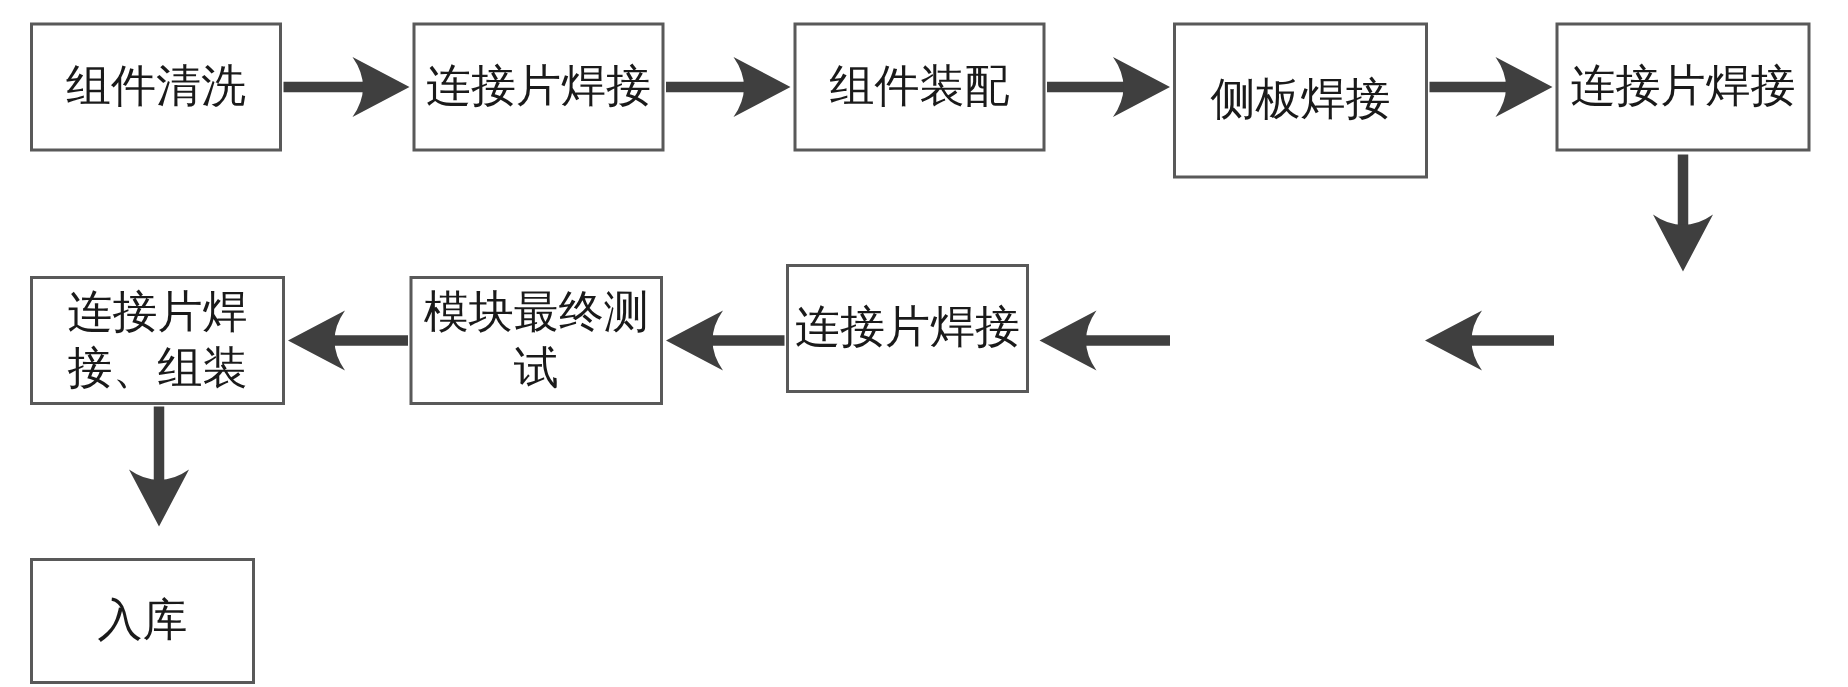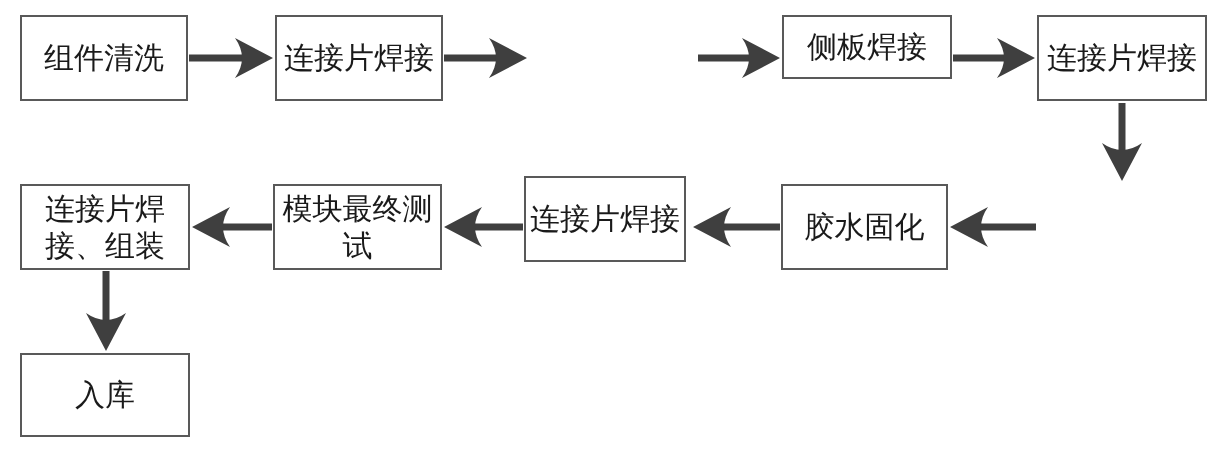--- a/index.html
+++ b/index.html
@@ -31,29 +31,29 @@
   .arrow line{stroke:#3f3f3f;stroke-width:7;}
   .arrow path{fill:#3f3f3f;stroke:none;}
 </style>
 </head>
 <body>
 
 <div id="canvas">
 
   <div class="node" style="left:20px;top:15px;width:168px;height:86px">组件清洗</div>
   <div class="node" style="left:275px;top:15px;width:168px;height:86px">连接片焊接</div>
-  <div class="node" style="left:782px;top:15px;width:170px;height:64px">侧板焊接</div>
+  <div class="node" style="left:529px;top:15px;width:168px;height:86px">组件装配</div>
+  <div class="node" style="left:782px;top:15px;width:170px;height:104px">侧板焊接</div>
   <div class="node" style="left:1037px;top:15px;width:170px;height:86px">连接片焊接</div>
 
-  <div class="node" style="left:781px;top:184px;width:167px;height:86px">胶水固化</div>
   <div class="node" style="left:524px;top:176px;width:162px;height:86px">连接片焊接</div>
   <div class="node" style="left:273px;top:184px;width:169px;height:86px">模块最终测试</div>
   <div class="node" style="left:20px;top:184px;width:170px;height:86px">连接片焊接、组装</div>
 
-  <div class="node" style="left:20px;top:353px;width:170px;height:84px">入库</div>
+  <div class="node" style="left:20px;top:372px;width:150px;height:84px">入库</div>
 
   <svg id="arrow-layer" viewBox="0 0 1232 458" xmlns="http://www.w3.org/2000/svg">
 
     <g class="arrow">
       <line x1="189" y1="58" x2="247" y2="58"></line>
       <path d="M 273 58 L 235 38 Q 249 58 235 78 Z"></path>
     </g>
     <g class="arrow">
       <line x1="444" y1="58" x2="501" y2="58"></line>
       <path d="M 527 58 L 489 38 Q 503 58 489 78 Z"></path>

